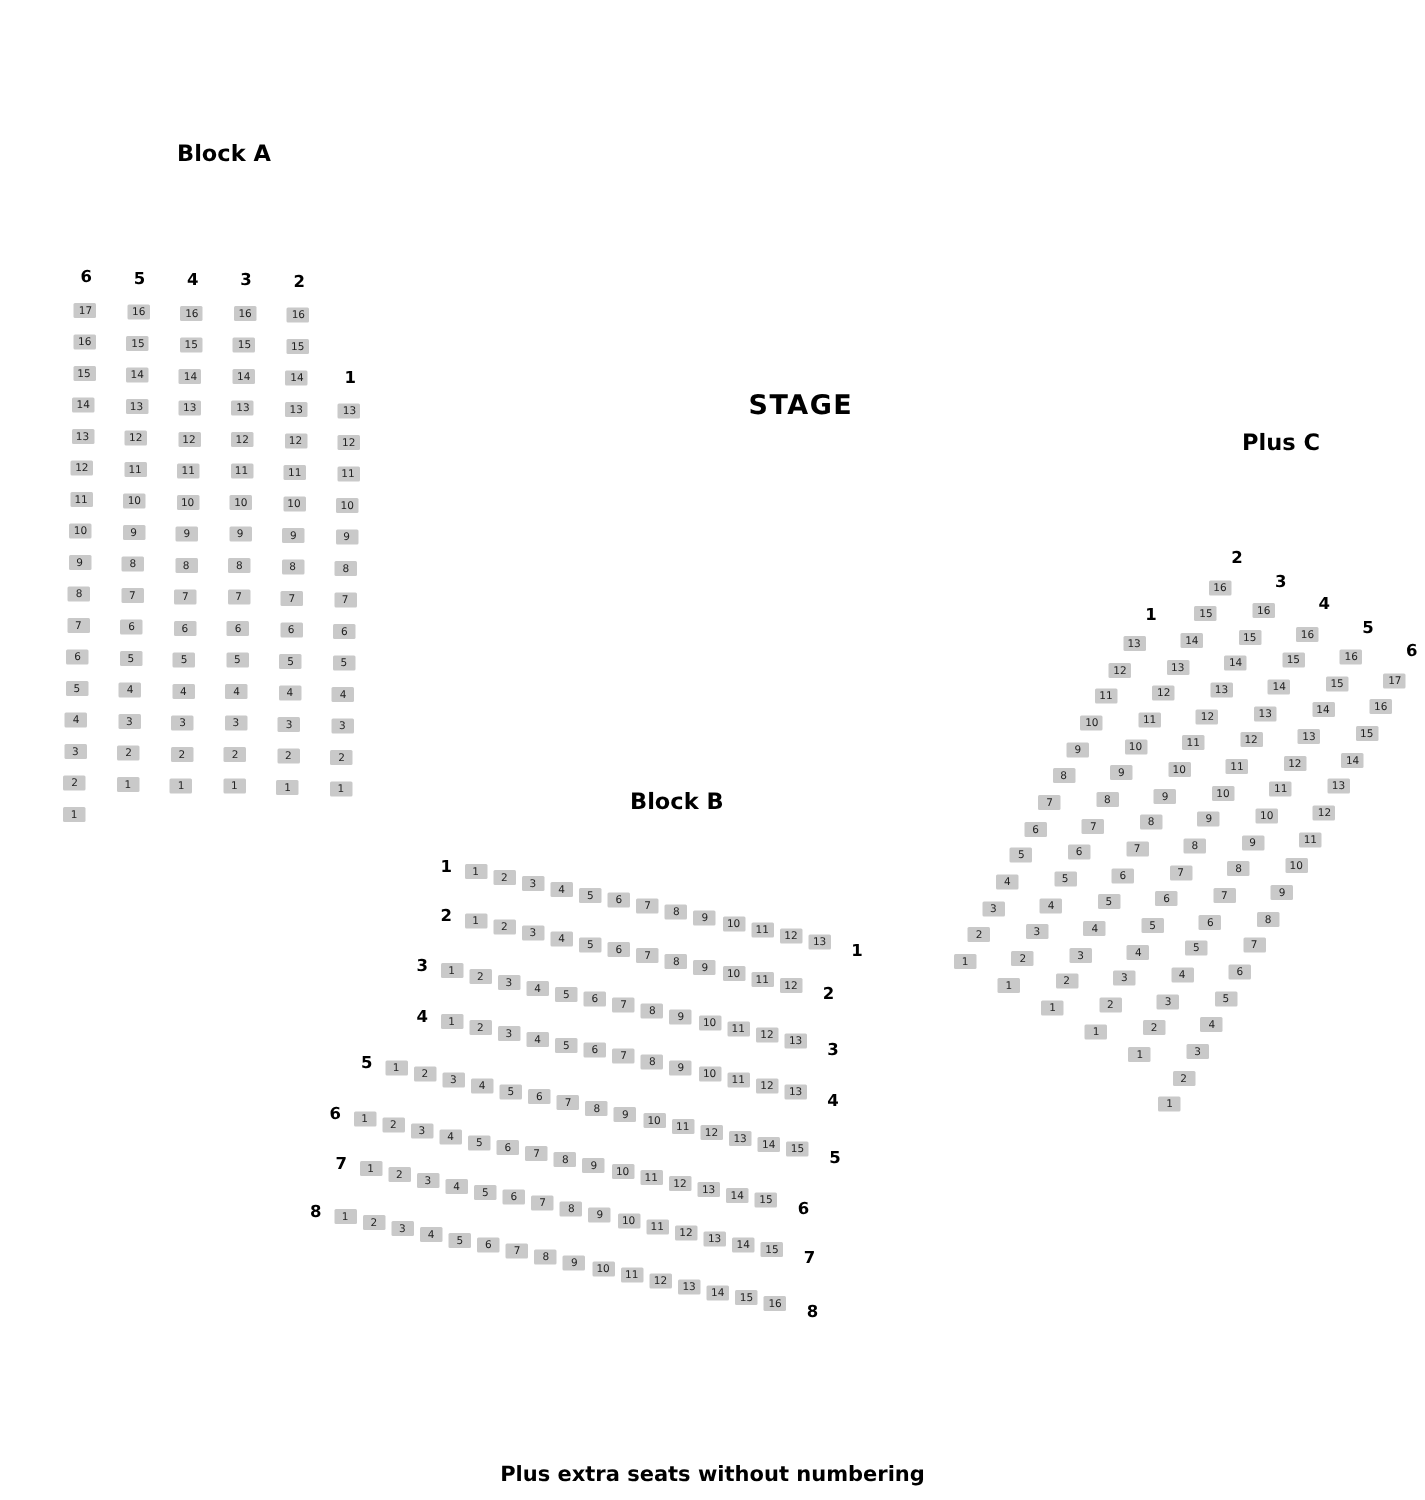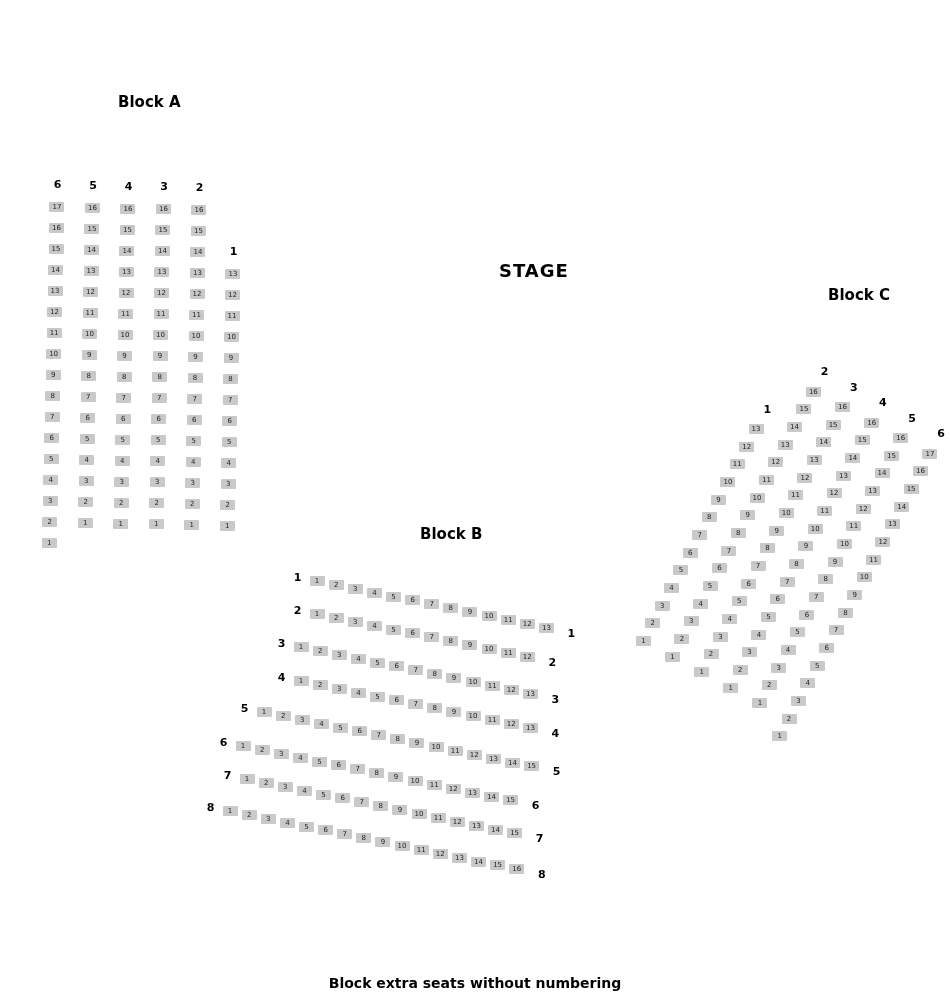--- a/index.html
+++ b/index.html
@@ -275,21 +275,21 @@
       <div class="seat" style="left: 356.358px; top: 833.201px;">8</div>
       <div class="seat" style="left: 375.467px; top: 837.089px;">9</div>
       <div class="seat" style="left: 394.575px; top: 840.976px;">10</div>
       <div class="seat" style="left: 413.684px; top: 844.864px;">11</div>
       <div class="seat" style="left: 432.792px; top: 848.752px;">12</div>
       <div class="seat" style="left: 451.901px; top: 852.639px;">13</div>
       <div class="seat" style="left: 471.009px; top: 856.527px;">14</div>
       <div class="seat" style="left: 490.118px; top: 860.415px;">15</div>
       <div class="seat" style="left: 509.226px; top: 864.302px;">16</div>
       <div class="rc-label" style="left: 534.215px; top: 868.386px;">8</div>
-      <div class="block-title" style="left: 828px; top: 286px;">Block C</div>
+      <div class="block-title" style="left: 828px; top: 286px;">Plus C</div>
       <div class="rc-label" style="left: 759.832px; top: 402.977px;">1</div>
       <div class="seat" style="left: 748.564px; top: 424.168px;">13</div>
       <div class="seat" style="left: 739.175px; top: 441.827px;">12</div>
       <div class="seat" style="left: 729.786px; top: 459.486px;">11</div>
       <div class="seat" style="left: 720.396px; top: 477.144px;">10</div>
       <div class="seat" style="left: 711.007px; top: 494.803px;">9</div>
       <div class="seat" style="left: 701.617px; top: 512.462px;">8</div>
       <div class="seat" style="left: 692.228px; top: 530.121px;">7</div>
       <div class="seat" style="left: 682.838px; top: 547.78px;">6</div>
       <div class="seat" style="left: 673.449px; top: 565.439px;">5</div>
@@ -377,14 +377,14 @@
       <div class="seat" style="left: 847.304px; top: 589.925px;">9</div>
       <div class="seat" style="left: 837.914px; top: 607.584px;">8</div>
       <div class="seat" style="left: 828.525px; top: 625.243px;">7</div>
       <div class="seat" style="left: 819.135px; top: 642.902px;">6</div>
       <div class="seat" style="left: 809.746px; top: 660.561px;">5</div>
       <div class="seat" style="left: 800.356px; top: 678.22px;">4</div>
       <div class="seat" style="left: 790.967px; top: 695.879px;">3</div>
       <div class="seat" style="left: 781.578px; top: 713.538px;">2</div>
       <div class="seat" style="left: 772.188px; top: 731.197px;">1</div>
     </div>
-  <div class="footer">Block extra seats without numbering</div>
+  <div class="footer">Plus extra seats without numbering</div>
 </div>
 
 </body></html>

